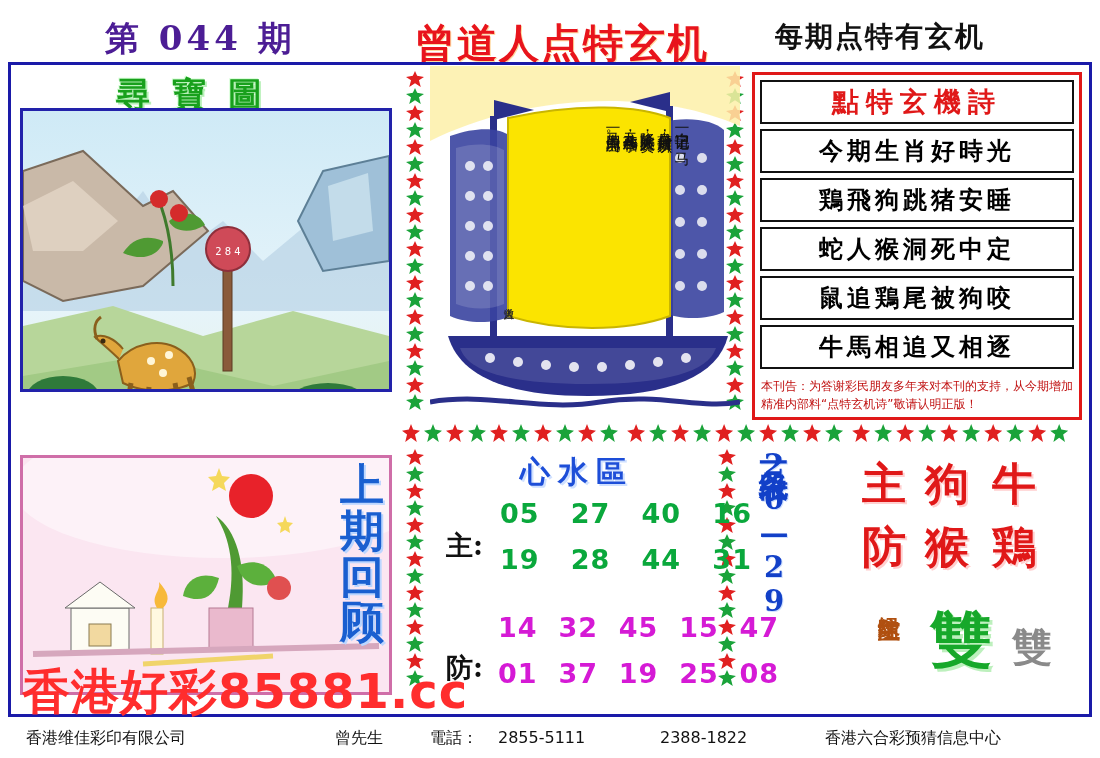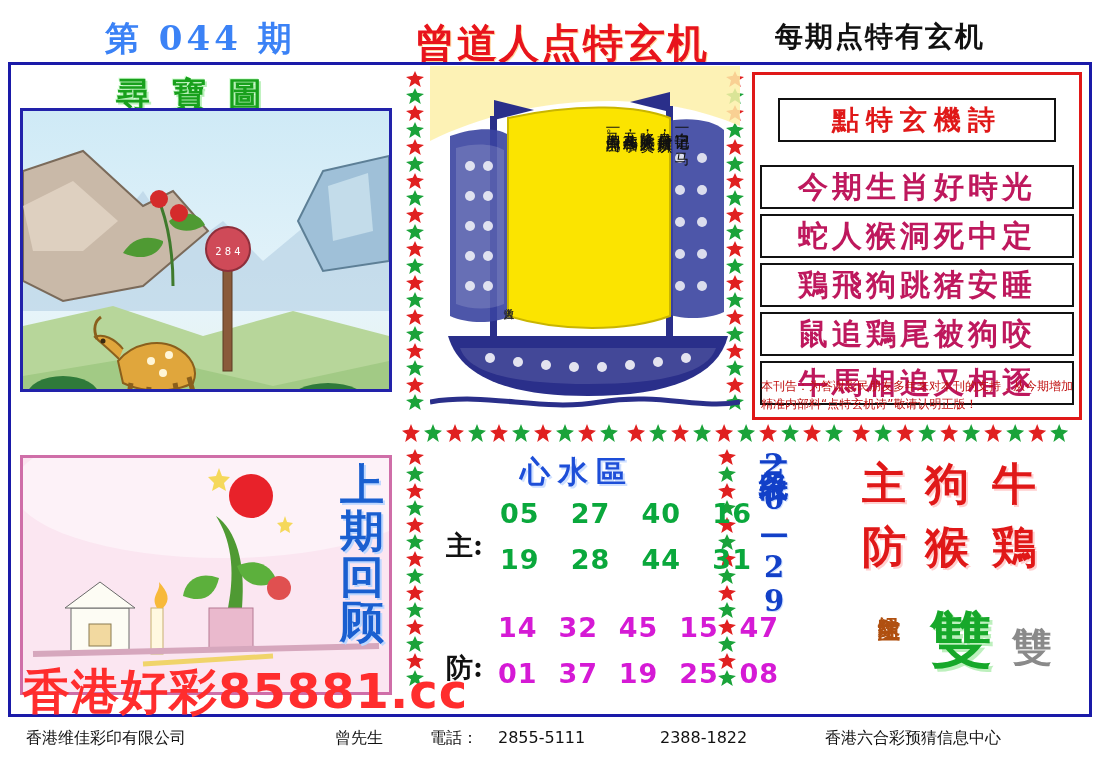--- a/index.html
+++ b/index.html
@@ -10,21 +10,21 @@
     overflow:hidden;
     position:relative;
   }
   .page{position:absolute;left:0;top:0;width:1100px;height:758px;background:#fff;}
 
   
   .header{position:absolute;left:0;top:0;width:1100px;height:62px;}
   .issue{
     position:absolute;left:105px;top:16px;
     font-family:"DejaVu Serif","Liberation Serif",serif;
-    font-size:34px;font-weight:bold;color:#3b82f6;letter-spacing:4px;
+    font-size:34px;font-weight:bold;color:#4c1d95;letter-spacing:4px;
   }
   .redtitle{
     position:absolute;left:415px;top:16px;
     font-family:"DejaVu Serif","Liberation Serif",serif;
     font-size:40px;font-weight:bold;color:#e8141c;letter-spacing:2px;
     text-shadow:1px 1px 0 #ffd9a0;
   }
   .subtitle{
     position:absolute;left:775px;top:18px;
     font-family:"DejaVu Serif","Liberation Serif",serif;
@@ -102,30 +102,30 @@
     font-size:11px;color:#222;
     writing-mode:vertical-rl;text-orientation:upright;
   }
 
   
   .rpanel{
     position:absolute;left:752px;top:72px;width:330px;height:348px;
     border:3px solid #e01818;background:#fff;box-sizing:border-box;
   }
   .rpanel-head{
-    margin:23px;height:40px;border:2px solid #111;background:#fff;
+    margin:5px;height:40px;border:2px solid #111;background:#fff;
     display:flex;align-items:center;justify-content:center;
     font-family:"DejaVu Serif","Liberation Serif",serif;
     font-size:27px;font-weight:bold;color:#e01818;letter-spacing:7px;
   }
   .rline{
     margin:5px;height:40px;border:2px solid #111;background:#fff;
     display:flex;align-items:center;justify-content:center;
     font-family:"DejaVu Serif","Liberation Serif",serif;
-    font-size:30px;font-weight:bold;color:#be185d;letter-spacing:4px;
+    font-size:24px;font-weight:bold;color:#000000;letter-spacing:4px;
   }
   .rnote{
     position:absolute;left:6px;bottom:4px;width:314px;
     font-size:12px;color:#c01010;line-height:1.5;
     font-family:"DejaVu Sans","Liberation Sans",sans-serif;
   }
 
   
   .xs-title{
     position:absolute;left:520px;top:452px;
@@ -437,22 +437,22 @@
   <div class="poem">一字记记日：马
 身前身后难辨认，
 降妖除魔人人赞，
 九龙二虎各相争，
 一马当先四虎出。</div>
   <div class="poem-sign">曾道人</div>
 
   <div class="rpanel">
     <div class="rpanel-head">點特玄機詩</div>
     <div class="rline">今期生肖好時光</div>
+    <div class="rline">鶏飛狗跳猪安睡</div>
     <div class="rline">蛇人猴洞死中定</div>
-    <div class="rline">鶏飛狗跳猪安睡</div>
     <div class="rline">鼠追鶏尾被狗咬</div>
     <div class="rline">牛馬相追又相逐</div>
     <div class="rnote">本刊告：为答谢彩民朋友多年来对本刊的支持，从今期增加精准内部料“点特玄机诗”敬请认明正版！</div>
   </div>
 
   <div class="xs-title">心水區</div>
 
   <div class="lbl" style="left:446px;top:528px;">主:</div>
   <div class="numrow g" style="left:500px;top:498px;">
     <span>05</span>&nbsp;&nbsp;

